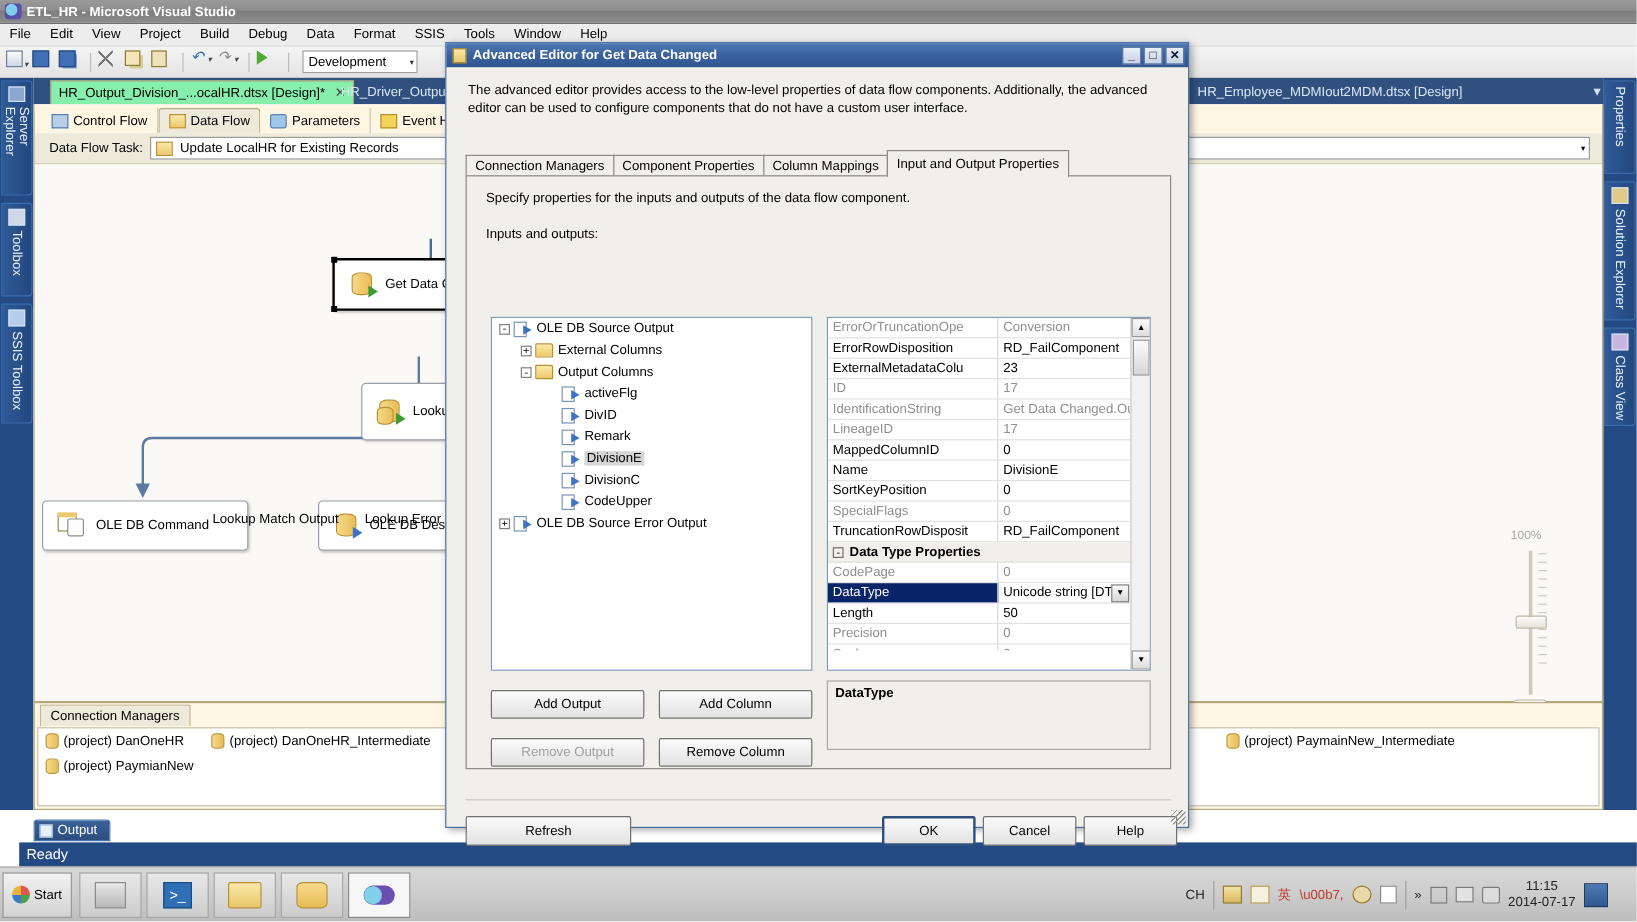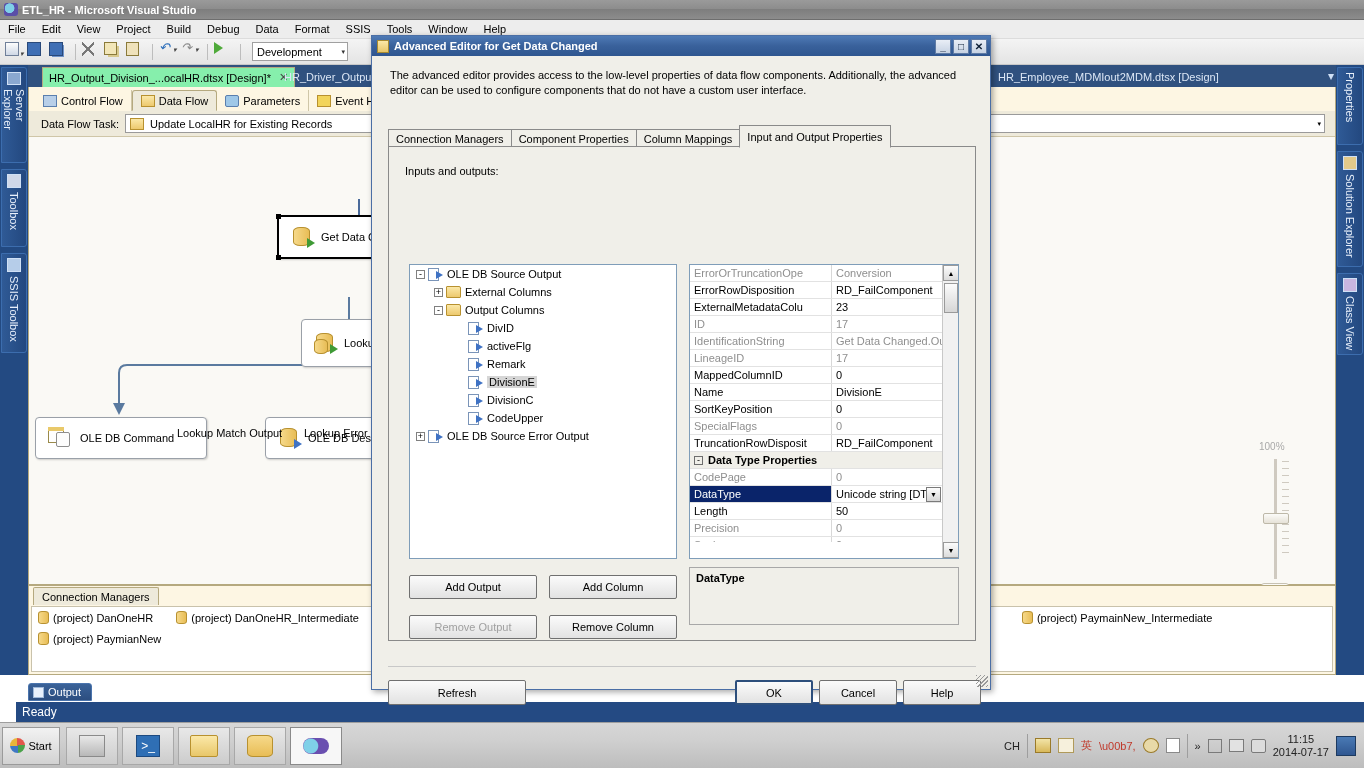--- a/index.html
+++ b/index.html
@@ -213,21 +213,21 @@
   .start-orb { width: 15px; height: 15px; border-radius: 50%;
     background: conic-gradient(#e2574c 0 25%, #4aa24a 0 50%, #3f78c4 0 75%, #e8b63a 0 100%); }
   .tb-item {
     width: 52px; height: 38px; margin-right: 4px;
     background: linear-gradient(#e8e8e8,#cccccc); border: 1px solid #a8a8a8;
     display: flex; align-items: center; justify-content: center;
   }
   .tb-item.active { background: #f7f7f7; border: 1px solid #8a8a8a; }
   .tray {
     margin-left: auto; display: flex; align-items: center; gap: 7px;
-    padding-right: 8px; font-size: 11px; color: #222;
+    padding-right: 24px; font-size: 11px; color: #222;
   }
   .tray-sep { width: 1px; height: 24px; background: #9e9e9e; }
   .clock { text-align: center; line-height: 13px; font-size: 11px; }
 
   
   .dlg {
     position: absolute; left: 371px; top: 35px; width: 620px; height: 655px;
     background: #f0efe9; border: 1px solid #4a6ea5; box-shadow: 2px 2px 6px rgba(0,0,0,0.35);
   }
   .dlg-title {
@@ -564,20 +564,21 @@
       </div>
       <div class="dlg-tab">
         <span>Column Mappings</span>
       </div>
       <div class="dlg-tab active">
         <span>Input and Output Properties</span>
       </div>
     </div>
 
     <div class="dlg-panel">
+      <div class="panel-head">Specify properties for the inputs and outputs of the data flow component.</div>
       <div class="panel-sub">Inputs and outputs:</div>
 
       <div class="tree">
         <div class="tnode" style="padding-left:6px;">
           <span class="exp">-</span>
           <span class="t-ico-out">
               <i class="pg"></i>
               <i class="ar"></i>
             </span>
           <span class="lbl">OLE DB Source Output</span>
@@ -590,28 +591,28 @@
         <div class="tnode" style="padding-left:24px;">
           <span class="exp">-</span>
           <span class="t-ico-fold"></span>
           <span class="lbl">Output Columns</span>
         </div>
         <div class="tnode" style="padding-left:58px;">
           <span class="t-ico-out">
               <i class="pg"></i>
               <i class="ar"></i>
             </span>
-          <span class="lbl">DivID</span>
+          <span class="lbl">activeFlg</span>
         </div>
         <div class="tnode" style="padding-left:58px;">
           <span class="t-ico-out">
               <i class="pg"></i>
               <i class="ar"></i>
             </span>
-          <span class="lbl">activeFlg</span>
+          <span class="lbl">DivID</span>
         </div>
         <div class="tnode" style="padding-left:58px;">
           <span class="t-ico-out">
               <i class="pg"></i>
               <i class="ar"></i>
             </span>
           <span class="lbl">Remark</span>
         </div>
         <div class="tnode" style="padding-left:58px;">
           <span class="t-ico-out">

